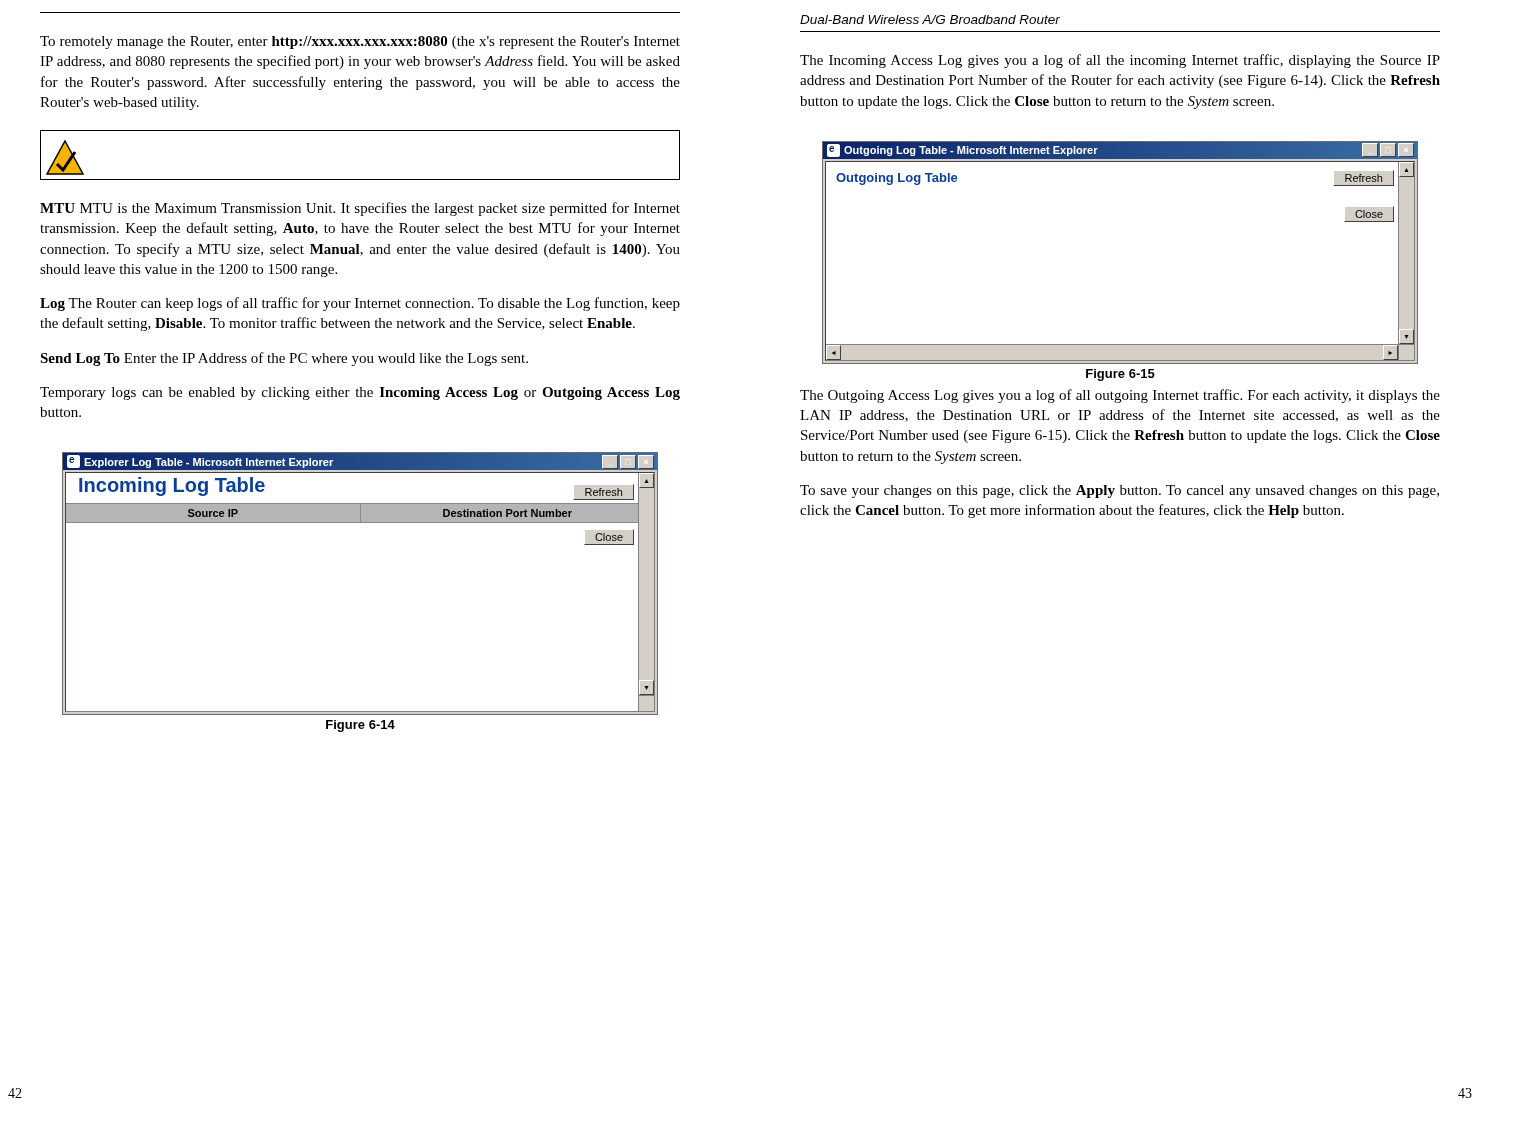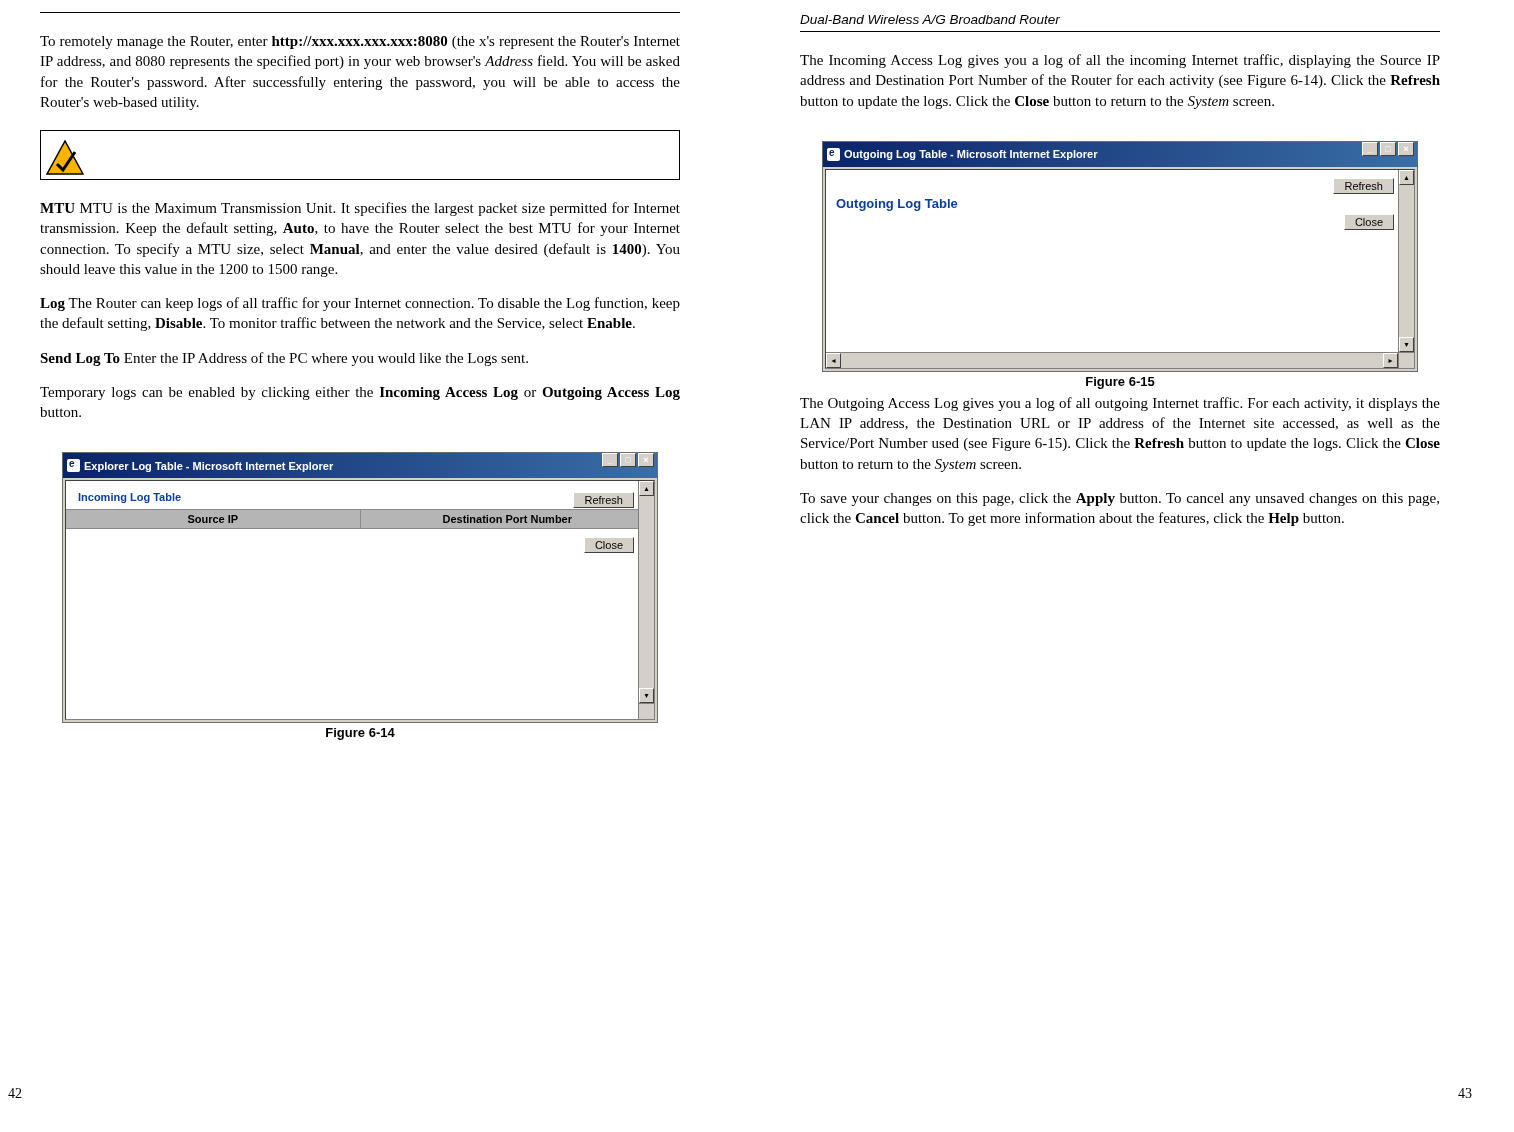--- a/index.html
+++ b/index.html
@@ -68,44 +68,44 @@
   
   .ie-window {
     border: 1px solid #6b6b6b;
     background: #d4d0c8;
     font-family: Tahoma, Arial, sans-serif;
     font-size: 11px;
   }
   .ie-titlebar {
     background: linear-gradient(to right, #0a246a, #3a6ea5);
     color: #fff;
-    height: 25px;
-    display:flex; justify-content: space-between;
+    height: 17px;
+    display:flex; align-items:center; justify-content: space-between;
     padding: 0 3px 0 4px;
     font-weight: bold;
     font-size: 11px;
   }
   .ie-titlebar .tb-left { display:flex; align-items:center; gap:4px; }
   .ie-titlebar .ie-logo { width:13px; height:13px; background:#fff; border-radius:2px; display:inline-block; position:relative;}
   .ie-titlebar .ie-logo::after{content:"e"; color:#0a246a; font-size:10px; font-weight:bold; position:absolute; left:2px; top:-1px;}
   .win-btns { display:flex; gap:2px; }
   .win-btn { width:16px; height:14px; background:#d4d0c8; border:1px solid #fff; border-right-color:#404040; border-bottom-color:#404040; font-size:9px; text-align:center; line-height:12px; font-family: Arial; font-weight:bold;}
   .ie-body {
     background:#fff;
     border:1px solid #808080; border-top-color:#404040; border-left-color:#404040;
     margin:2px;
     height: 240px;
     position: relative;
     overflow:hidden;
   }
   .ie-body.short { height: 200px; }
   .log-title {
-    color:#0b3f9c; font-weight:bold; font-size:11px; font-family: Arial; padding:10px 0 6px 12px;
-  }
-  .log-title.small { font-size:13px; padding:8px 0 4px 10px;margin-top:18px; }
+    color:#0b3f9c; font-weight:bold; font-size:20px; font-family: Arial; padding:1px 0 6px 12px;
+  }
+  .log-title.small { font-size:13px; padding:8px 0 4px 10px; }
   .log-head-row {
     display:flex; background:#b5b5b5; font-weight:bold; font-size:11px; color:#000;
     border-top:1px solid #8a8a8a; border-bottom:1px solid #8a8a8a;
   }
   .log-head-row .cell { flex:1; text-align:center; padding:3px 0; border-right:1px solid #8a8a8a;}
   .log-head-row .cell:last-child{ border-right:none;}
   .win95-btn {
     position:absolute; right:20px;
     background:#d4d0c8; border:1px solid #fff; border-right-color:#404040; border-bottom-color:#404040;
     font-size:11px; padding:1px 10px; font-family: Tahoma, Arial;

